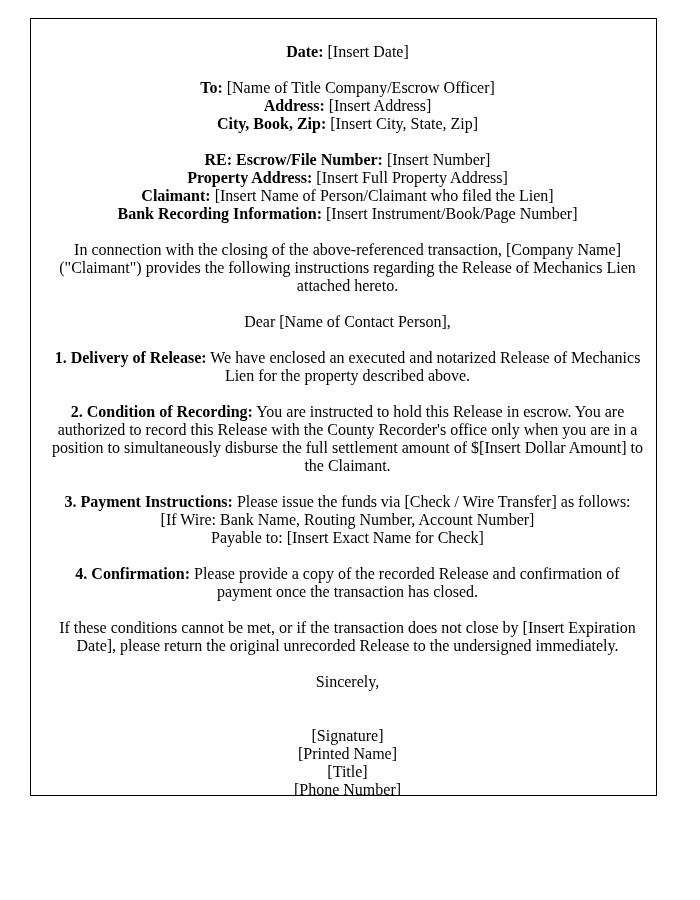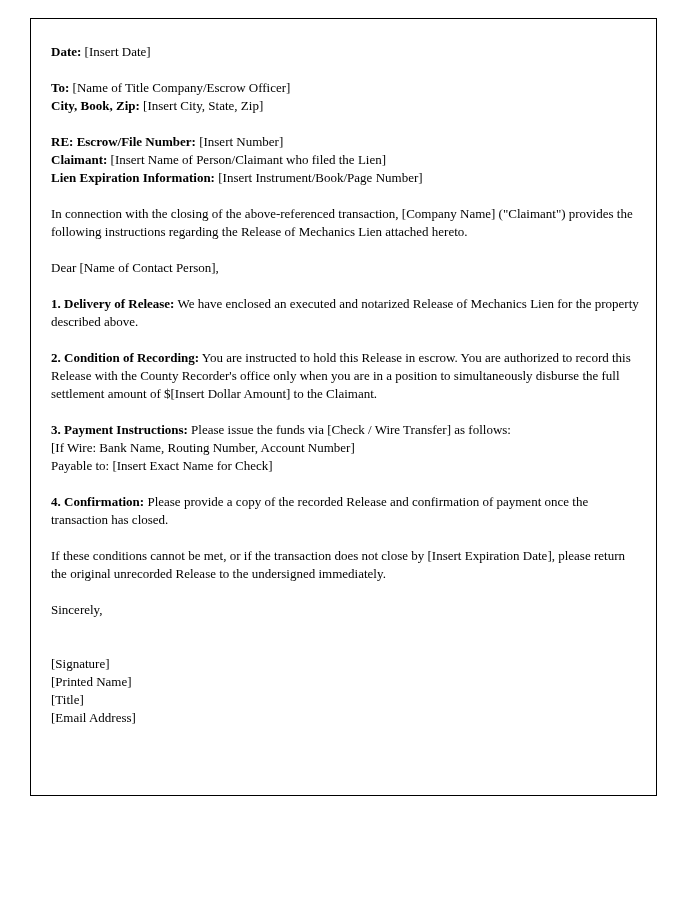--- a/index.html
+++ b/index.html
@@ -20,22 +20,23 @@
     top: 18px;
     width: 627px;
     height: 778px;
     border: 1px solid #000000;
     box-sizing: border-box;
     padding: 24px 12px 18px 20px;
     background: #ffffff;
     overflow: hidden;
   }
   .letter {
-    font-size: 13px;
+    font-size: 16px;
     line-height: 18px;
+    text-align: center;
   }
   .block {
     margin: 0 0 18px 0;
   }
   .block:last-child {
     margin-bottom: 0;
     margin-top: 36px;
   }
   .line {
     display: block;
@@ -47,27 +48,29 @@
 </head>
 <body>
 
 <div class="frame">
   <div class="letter">
 
     <p class="block"><strong>Date:</strong><span> [Insert Date]</span></p>
 
     <p class="block">
       <span class="line"><strong>To:</strong><span> [Name of Title Company/Escrow Officer]</span></span>
+      <span class="line"><strong>Address:</strong><span> [Insert Address]</span></span>
       <span class="line"><strong>City, Book, Zip:</strong><span> [Insert City, State, Zip]</span></span>
     </p>
 
     <p class="block">
       <span class="line"><strong>RE: Escrow/File Number:</strong><span> [Insert Number]</span></span>
+      <span class="line"><strong>Property Address:</strong><span> [Insert Full Property Address]</span></span>
       <span class="line"><strong>Claimant:</strong><span> [Insert Name of Person/Claimant who filed the Lien]</span></span>
-      <span class="line"><strong>Lien Expiration Information:</strong><span> [Insert Instrument/Book/Page Number]</span></span>
+      <span class="line"><strong>Bank Recording Information:</strong><span> [Insert Instrument/Book/Page Number]</span></span>
     </p>
 
     <p class="block">In connection with the closing of the above-referenced transaction, [Company Name] ("Claimant") provides the following instructions regarding the Release of Mechanics Lien attached hereto.</p>
 
     <p class="block">Dear [Name of Contact Person],</p>
 
     <p class="block"><strong>1. Delivery of Release:</strong><span> We have enclosed an executed and notarized Release of Mechanics Lien for the property described above.</span></p>
 
     <p class="block"><strong>2. Condition of Recording:</strong><span> You are instructed to hold this Release in escrow. You are authorized to record this Release with the County Recorder's office only when you are in a position to simultaneously disburse the full settlement amount of $[Insert Dollar Amount] to the Claimant.</span></p>
 
@@ -80,17 +83,18 @@
     <p class="block"><strong>4. Confirmation:</strong><span> Please provide a copy of the recorded Release and confirmation of payment once the transaction has closed.</span></p>
 
     <p class="block">If these conditions cannot be met, or if the transaction does not close by [Insert Expiration Date], please return the original unrecorded Release to the undersigned immediately.</p>
 
     <p class="block">Sincerely,</p>
 
     <p class="block">
       <span class="line">[Signature]</span>
       <span class="line">[Printed Name]</span>
       <span class="line">[Title]</span>
+      <span class="line">[Phone Number]</span>
       <span class="line">[Email Address]</span>
     </p>
 
   </div>
 </div>
 
 </body></html>

